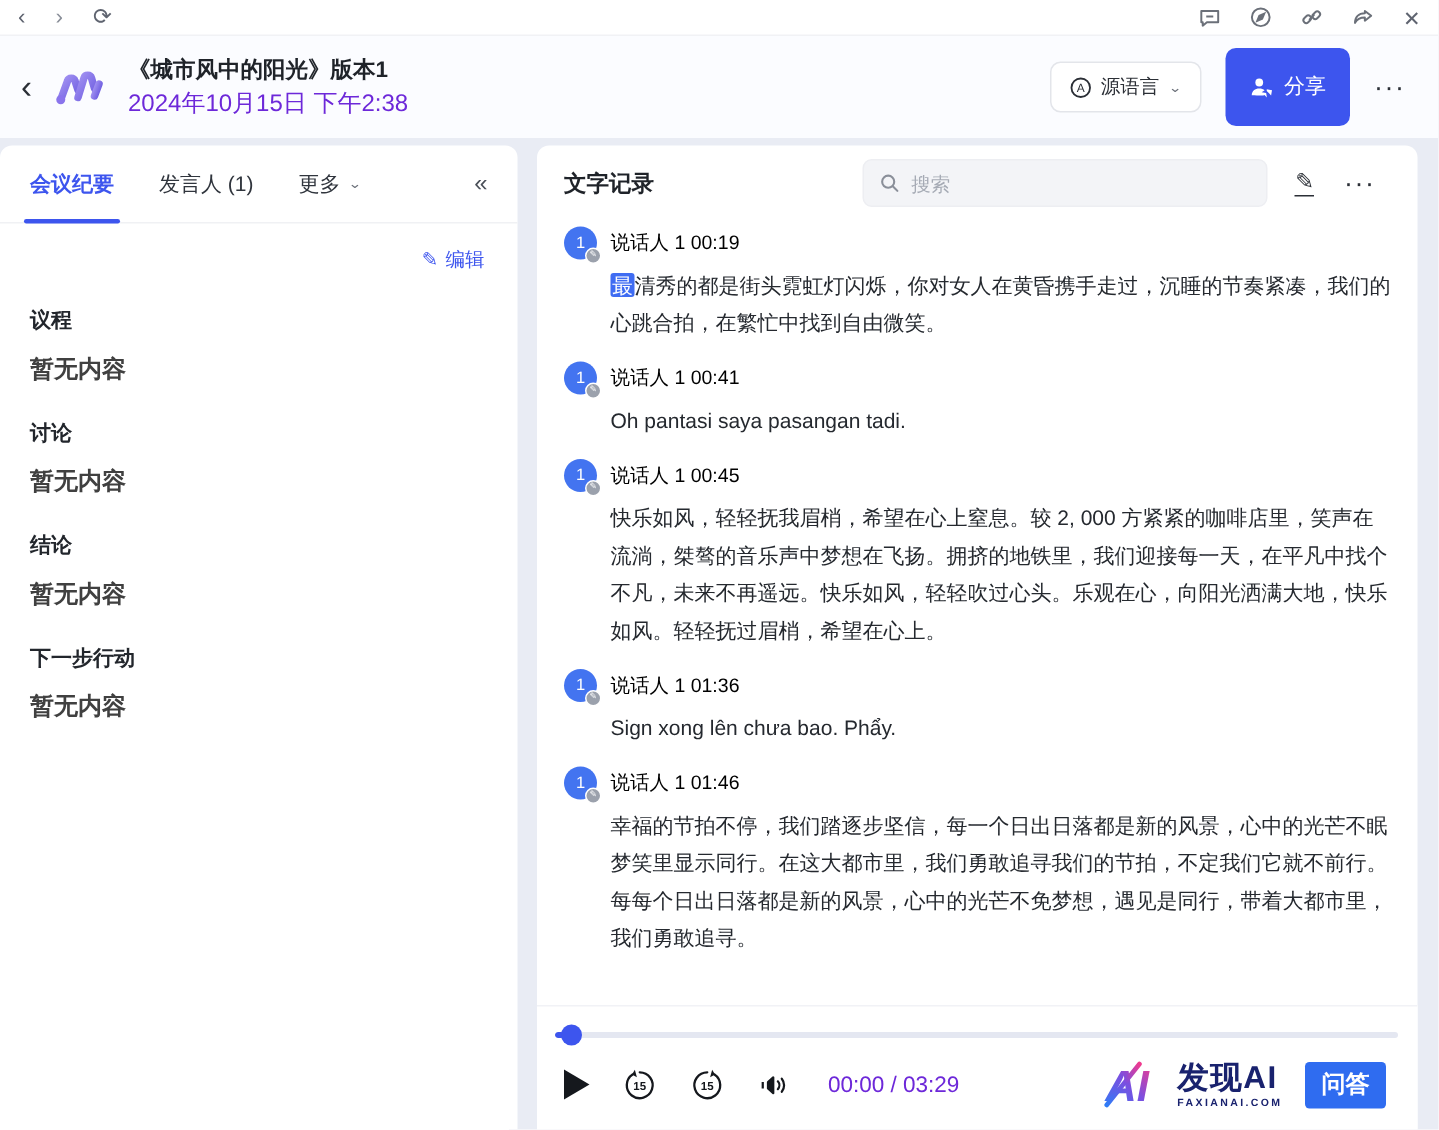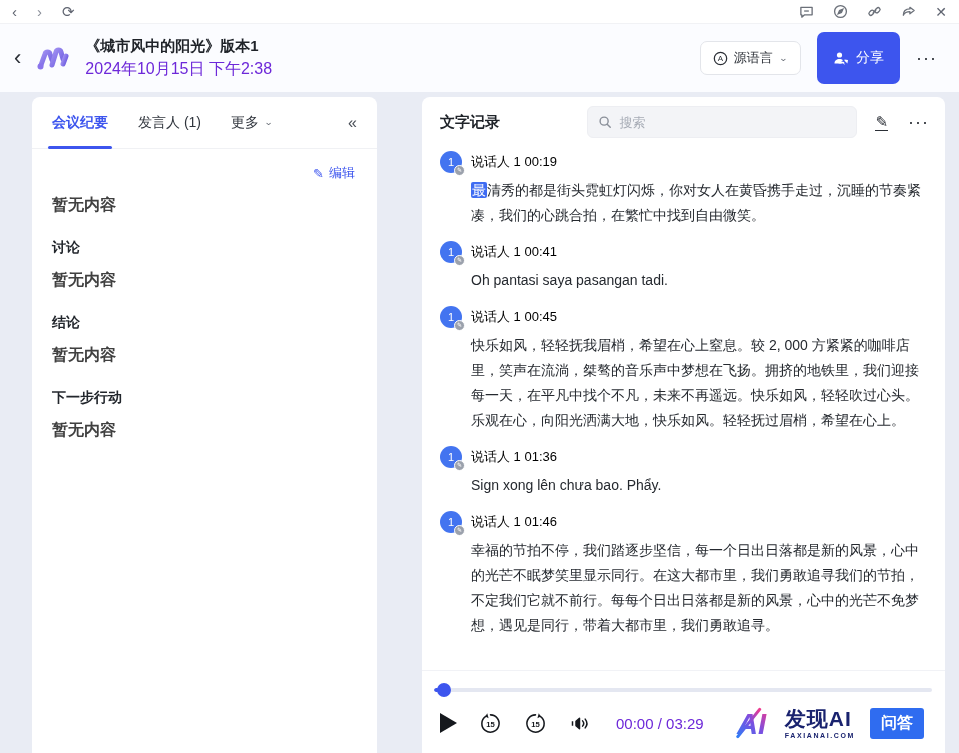--- a/index.html
+++ b/index.html
@@ -41,42 +41,42 @@
   .chev { font-size:11px; color:#6b7079; transform:scaleY(.8); }
   .share-btn {
     display:flex; align-items:center; gap:7px; height:52px; padding:0 16px;
     background:#3d55ee; border:none; border-radius:7px; color:#fff;
     font-size:14px; cursor:pointer;
   }
   .share-btn svg { width:16px; height:16px; fill:#fff; }
   .more-dots { font-size:18px; color:#2b2f36; letter-spacing:1px; cursor:pointer; }
   
   .main { display:flex; gap:13px; padding:5px 14px 0 0; height:661px; }
-  .panel { background:#fff; border-radius:8px 8px 0 0;margin-left:32px; }
+  .panel { background:#fff; border-radius:8px 8px 0 0; }
   
   .left-panel { width:345px; flex:none; display:flex; flex-direction:column; }
   .tabs-row {
     display:flex; align-items:center; height:52px; padding:0 20px;
     border-bottom:1px solid #f0f1f4; gap:30px;
   }
   .tab { font-size:14px; color:#30353d; cursor:pointer; position:relative; height:52px; display:flex; align-items:center; gap:5px; }
   .tab.active { color:#3d55ee; font-weight:700; }
   .tab.active::after {
     content:""; position:absolute; left:-4px; right:-4px; bottom:0; height:3px;
     background:#3d55ee; border-radius:2px;
   }
   .collapse-btn { margin-left:auto; color:#4a4f58; font-size:16px; cursor:pointer; }
   .edit-row { display:flex; justify-content:flex-end; padding:15px 22px 0; }
   .edit-link { color:#3d55ee; font-size:13px; cursor:pointer; display:flex; align-items:center; gap:5px; }
   .sections { padding:0 20px; }
   .sec-title { font-size:14px; font-weight:600; color:#22262c; margin-top:23px; }
   .sec-empty { font-size:16px; color:#404040; margin-top:13px;font-weight:bold; }
   
   .right-panel { flex:1; display:flex; flex-direction:column; min-width:0; }
-  .tr-header { display:flex; align-items:center; height:50px; padding:0 16px 0 18px; }
+  .tr-header { display:flex; align-items:center; height:50px; padding:0 28px 0 18px; }
   .tr-title { font-size:15px; font-weight:700; color:#1f2329; }
   .search-box {
     margin-left:auto; width:270px; height:32px; background:#f3f4f7;
     border:1px solid #edeef2; border-radius:6px; display:flex; align-items:center;
     padding:0 10px; gap:7px;
   }
   .search-box svg { width:14px; height:14px; stroke:#8a8f99; fill:none; stroke-width:1.6; flex:none; }
   .search-input { border:none; outline:none; background:transparent; font-size:13px; color:#30353d; width:100%; font-family:inherit; }
   .search-input::placeholder { color:#a6abb5; }
   .tr-tools { display:flex; align-items:center; gap:20px; margin-left:18px; }
@@ -215,20 +215,21 @@
       <span class="collapse-btn">«</span>
     </div>
     <div class="edit-row">
       <span class="edit-link">
         <span>✎</span>
         <span>编辑</span>
       </span>
     </div>
     <div class="sections" id="sections">
   <div>
+    <div class="sec-title">议程</div>
     <div class="sec-empty">暂无内容</div>
   </div>
 
   <div>
     <div class="sec-title">讨论</div>
     <div class="sec-empty">暂无内容</div>
   </div>
 
   <div>
     <div class="sec-title">结论</div>

